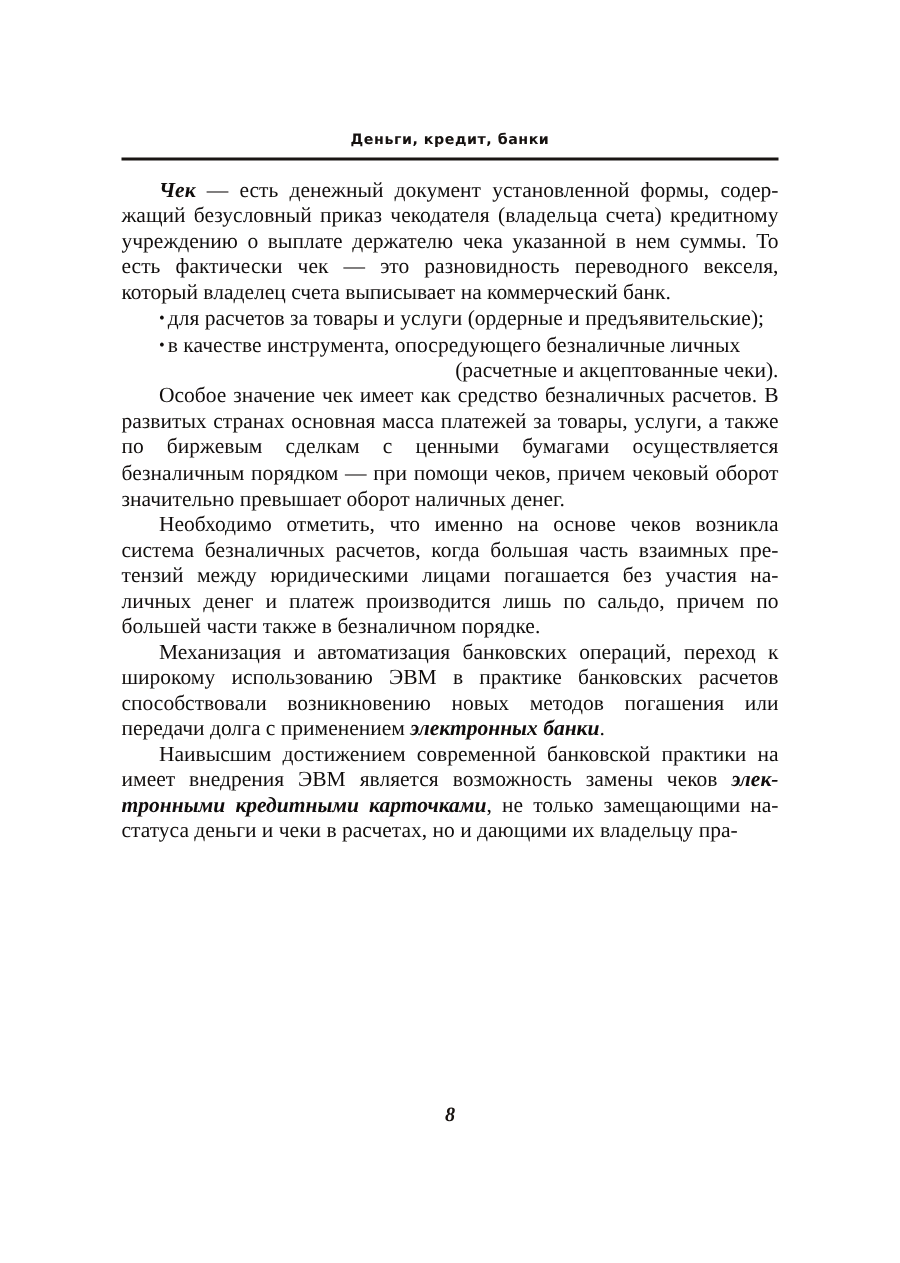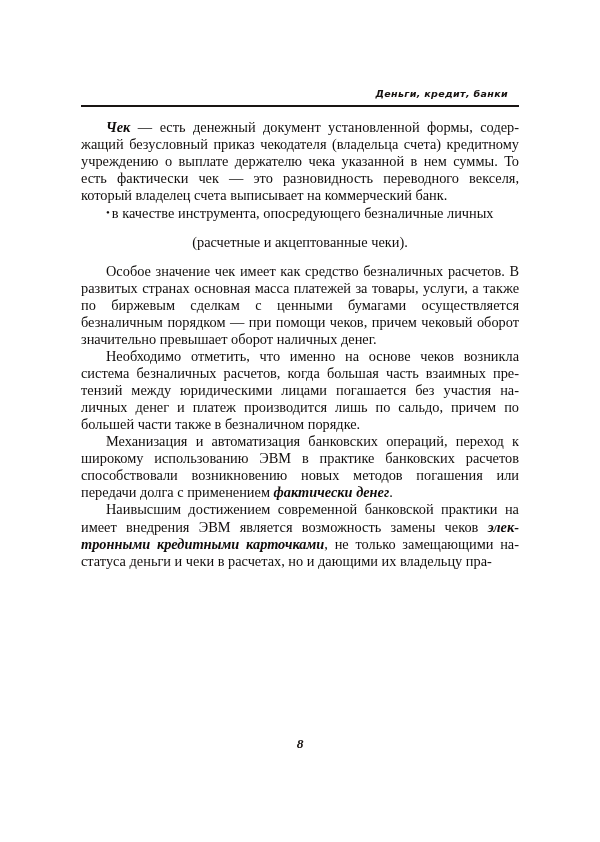--- a/index.html
+++ b/index.html
@@ -19,25 +19,24 @@
   .page {
     position: relative;
     width: 600px;
     height: 842px;
     background: #ffffff;
   }
 
   
   .running-head {
     position: absolute;
-    left: 68px;
+    left: 80px;
     top: 88px;
     width: 440px;
-    text-align: right;
-    font-style: italic;
+    text-align: center;
   }
 
   .running-head-text {
     font-family: "DejaVu Sans", "Liberation Sans", sans-serif;
     font-weight: bold;
     font-size: 9.5px;
     letter-spacing: 0.35px;
     color: #15110f;
     display: block;
   }
@@ -78,22 +77,22 @@
   }
 
   .bullet-line {
     text-indent: 25px;
     margin: 0;
     text-align: left;
   }
 
   .bullet-tail {
     text-indent: 0;
-    margin: 12px;
-    text-align: center;
+    margin: 0;
+    text-align: right;
   }
 
   .bullet-dot {
     font-size: 11px;
     vertical-align: 1.5px;
     padding-right: 2px;
   }
 
   .bi {
     font-weight: bold;
@@ -128,29 +127,30 @@
   <div class="head-rule"></div>
 
   <div class="body-text">
 
     <p class="para"><span class="bi">Чек</span><span> — есть денежный документ установленной формы, содер­жащий безусловный приказ чекодателя (владельца счета) кредит­ному учреждению о выплате держателю чека указанной в нем сум­мы. То есть фактически чек — это разновидность переводного век­селя, который владелец счета выписывает на коммерческий банк.</span></p>
 
 
 
 
     <div class="bullets">
+      <p class="bullet-line"><span class="bullet-dot">•</span><span>для расчетов за товары и услуги (ордерные и предъявительские);</span></p>
       <p class="bullet-line"><span class="bullet-dot">•</span><span>в качестве инструмента, опосредующего безналичные личных</span></p>
       <p class="bullet-tail">(расчетные и акцептованные чеки).</p>
     </div>
 
     <p class="para">Особое значение чек имеет как средство безналичных расчетов. В развитых странах основная масса платежей за товары, услуги, а также по биржевым сделкам с ценными бумагами осуществляется безналичным порядком — при помощи чеков, причем чековый обо­рот значительно превышает оборот наличных денег.</p>
 
     <p class="para">Необходимо отметить, что именно на основе чеков возникла система безналичных расчетов, когда большая часть взаимных пре­тензий между юридическими лицами погашается без участия на­личных денег и платеж производится лишь по сальдо, причем по большей части также в безналичном порядке.</p>
 
-    <p class="para"><span>Механизация и автоматизация банковских операций, переход к широкому использованию ЭВМ в практике банковских расчетов способствовали возникновению новых методов погашения или передачи долга с применением </span><span class="bi">фактически денег</span><span>.</span></p>
+    <p class="para"><span>Механизация и автоматизация банковских операций, переход к широкому использованию ЭВМ в практике банковских расчетов способствовали возникновению новых методов погашения или передачи долга с применением </span><span class="bi">электронных банки</span><span>.</span></p>
 
     <p class="para"><span>Наивысшим достижением современной банковской практики на имеет внедрения ЭВМ является возможность замены чеков </span><span class="bi">элек­тронными кредитными карточками</span><span>, не только замещающими на­статуса деньги и чеки в расчетах, но и дающими их владельцу пра-</span></p>
 
   </div>
 
   <div class="folio">
     <span class="folio-number">8</span>
   </div>
 
 </div>

